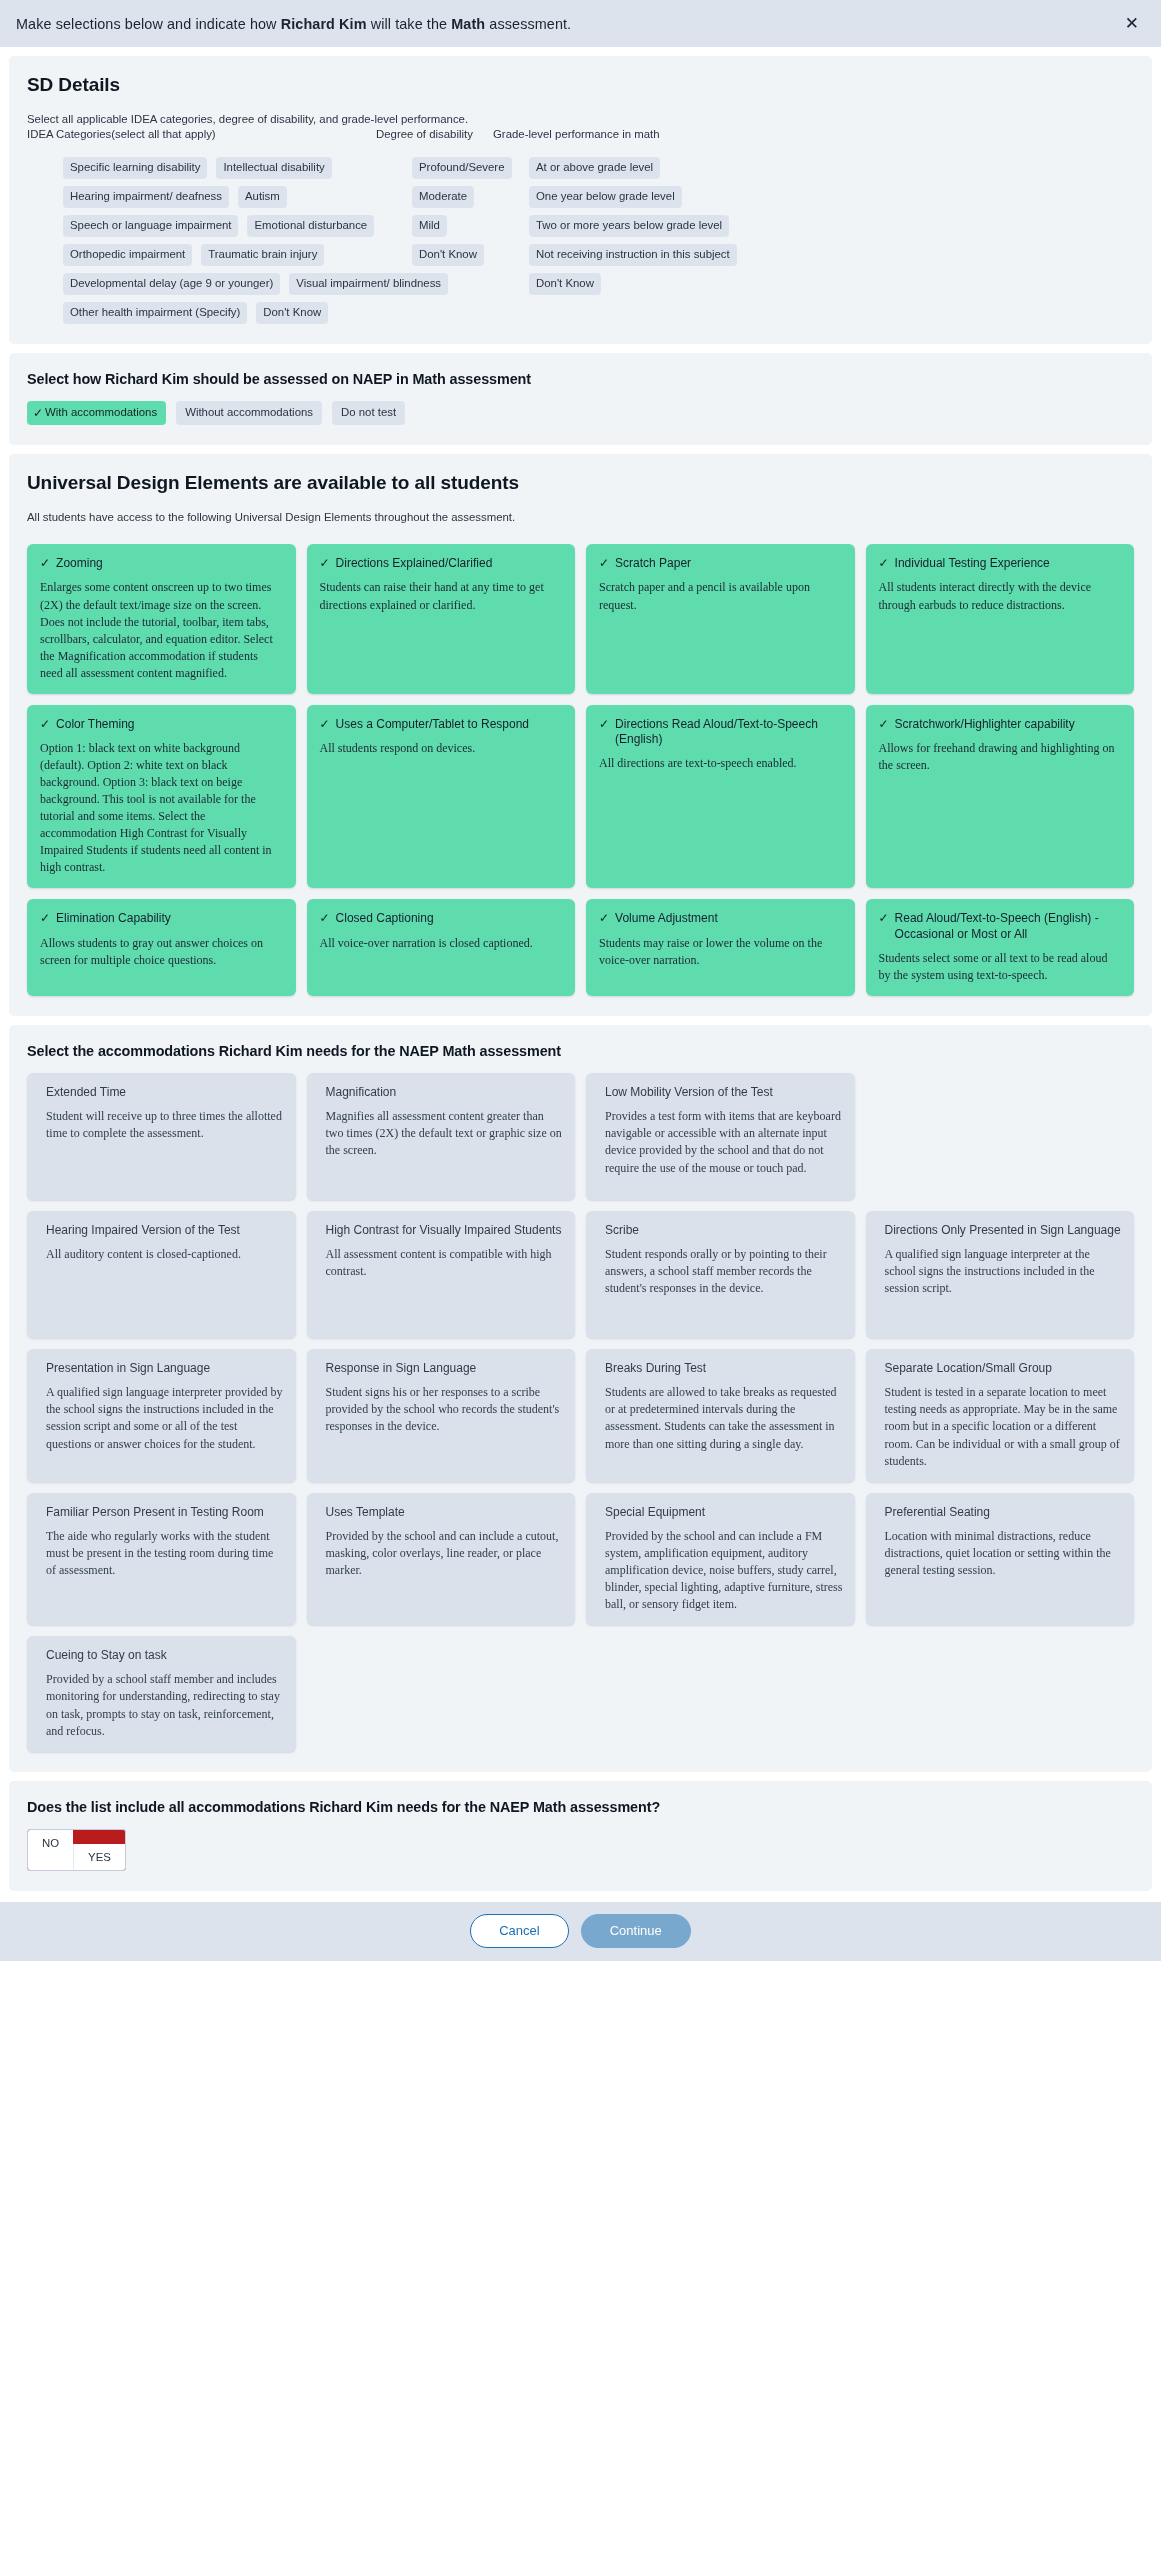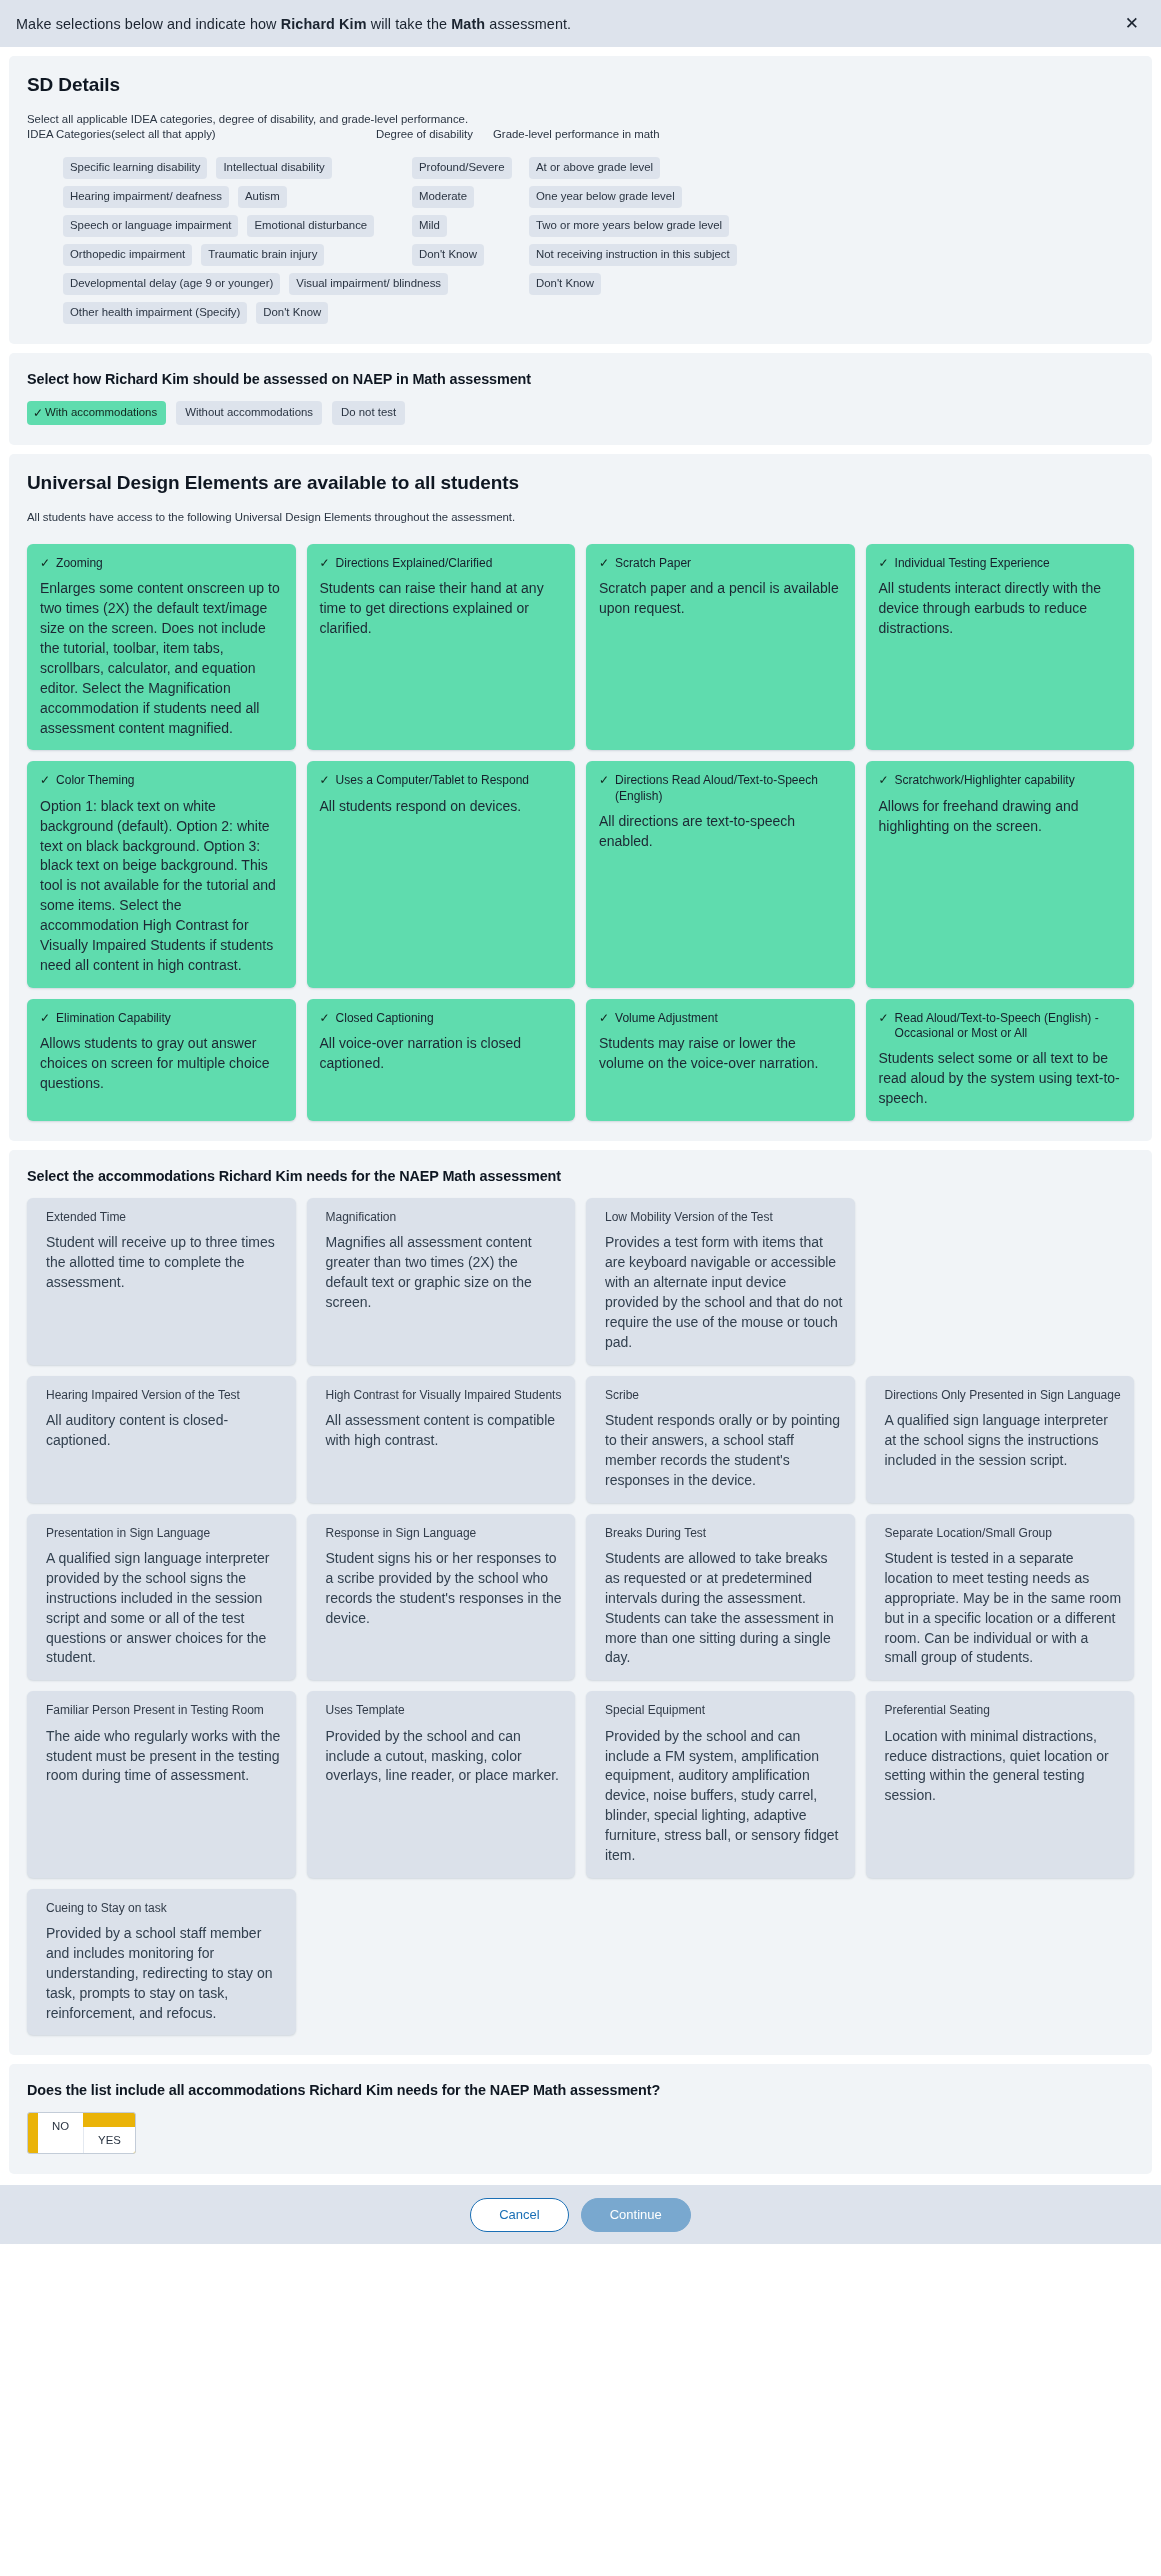--- a/index.html
+++ b/index.html
@@ -117,44 +117,44 @@
     margin-bottom: 8px;
   }
   .card-head .tick { font-size: 12px; line-height: 1.25; color: #10261e; flex: 0 0 auto; }
   .card-title {
     font-size: 12px;
     color: #16202c;
     line-height: 1.28;
   }
   .card.acc .card-title { color: #323c4a; padding-left: 6px; }
   .card-desc {
-    font-size: 14px;
+    font-size: 12px;
     color: #1c2833;
     line-height: 1.42;
+    font-family: Liberation Serif, serif;
   }
   .card.acc .card-desc { color: #32404f; padding-left: 6px; }
 
   .ude-row1 .card { min-height: 136px; }
   .ude-row2 .card { min-height: 135px; }
   .ude-row3 .card { min-height: 91px; }
   .acc-row .card  { min-height: 127px; }
   .acc-row.r3 .card { min-height: 119px; }
   .acc-row.r4 .card { min-height: 99px; }
   .acc-row.r5 .card { min-height: 99px; }
 
   .card-grid + .card-grid { margin-top: 11px; }
 
   
   .yn {
     display: inline-flex;
     border: 1px solid #c3ccd8;
     border-radius: 3px;
     overflow: hidden;
-    background: #eab308;
-    padding-left: 10px;
+    background: #b91c1c;
   }
   .yn div {
     font-size: 11.4px;
     color: #2a3442;
     padding: 7px 14px;
     cursor: pointer;
     background: #ffffff;
   }
   .yn div + div { border-left: 1px solid #e4e9f0; margin-top: 14px; }
 

